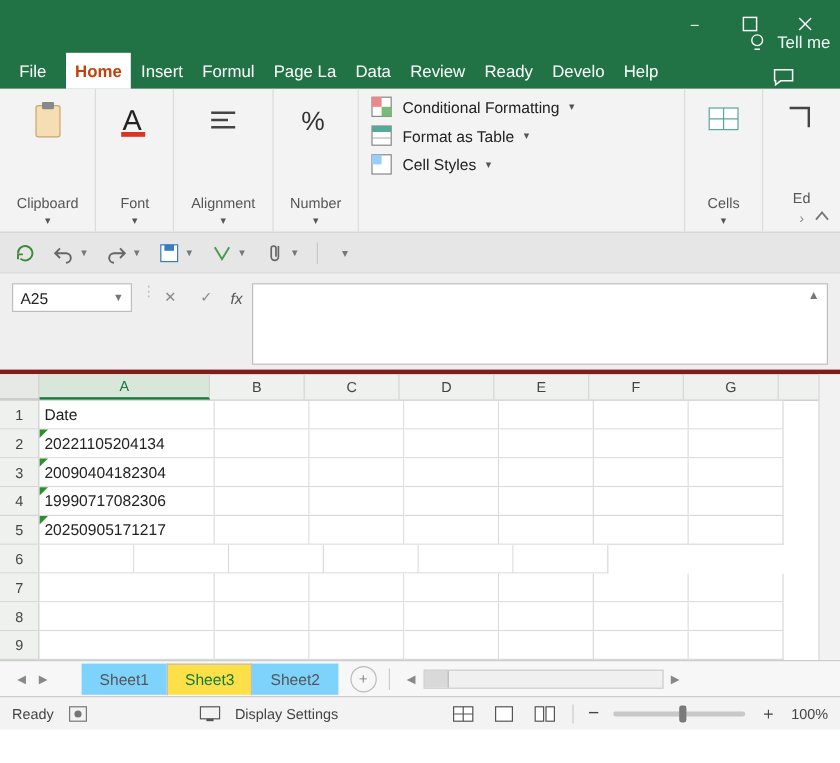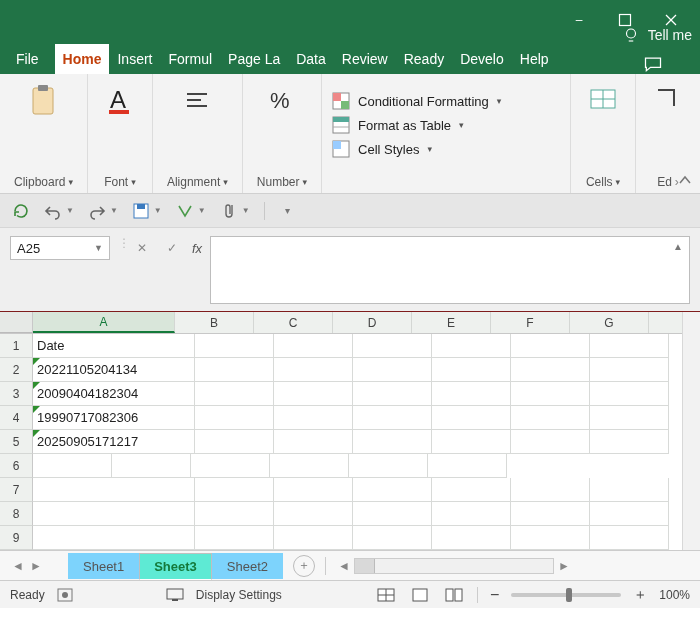--- a/index.html
+++ b/index.html
@@ -17,66 +17,66 @@
 .ribbon-tabs .spacer { flex: 0 0 8px; }
 .ribbon-tabs .tellme { margin-left: 8px; display: flex; align-items: center; gap: 8px; }
 .ribbon-tabs .tellme .bulb { width: 18px; height: 18px; }
 .ribbon-tabs .tellme-label { opacity: .95; }
 .ribbon-tabs .end { margin-left: auto; display:flex; align-items:center; gap:10px;flex-direction:column;}
 .ribbon-tabs .comment { width:20px; height:20px; }
 
 
 .ribbon-body { height: 120px; background: #f3f3f3; border-bottom: 1px solid #d0d0d0; display: flex; position: relative; }
 .group { border-right: 1px solid #dcdcdc; display: flex; flex-direction: column; align-items: center; justify-content: space-between; padding: 8px 14px 4px; }
-.group .lbl { font-size: 12px; color: #555; margin-top: 2px; display:flex; align-items:center; gap:3px;}
+.group .lbl { font-size: 12px; color: #555; margin-top: 2px; display:flex; align-items:center; gap:3px;flex-direction:column;}
 .drop { font-size: 9px; color:#555; }
 .big-icon { width: 36px; height: 36px; display:flex; justify-content:center; align-items:center; }
-.styles-group { flex: 1; display: flex; flex-direction: column; padding: 18px 10px 4px; border-right: 1px solid #dcdcdc;}
+.styles-group { flex: 1; display: flex; flex-direction: column; padding: 6px 10px 4px; border-right: 1px solid #dcdcdc;}
 .styles-group .items { display:flex; flex-direction:column; gap:6px; }
 .styles-group .item { display:flex; align-items:center; gap:8px; font-size:13px; color:#222; }
 .styles-group .bottom { text-align:center; font-size:12px; color:#555; margin-top:auto; }
 .collapse-caret { position:absolute; right:8px; bottom:6px; width:14px; height:14px; }
 
 
 .qat { height: 34px; background: #e6e6e6; display:flex; align-items:center; gap:14px; padding:0 12px; border-bottom:1px solid #d6d6d6;}
 .qat .qicon { width:18px; height:18px; display:flex; align-items:center; justify-content:center;}
 .qat .sep { width:1px; height:18px; background:#c8c8c8; }
 .qat .qdrop { font-size:8px; color:#777; margin-left:-10px; }
 
 
-.fxrow { height: 84px; background:#efefef; display:flex; align-items:flex-start; padding:8px 10px; gap:8px; border-bottom:1px solid #7f1d1d;}
+.fxrow { height: 84px; background:#efefef; display:flex; align-items:flex-start; padding:8px 10px; gap:8px; border-bottom:4px solid #7f1d1d;}
 .namebox { width:100px; height:24px; background:#fff; border:1px solid #bdbdbd; display:flex; align-items:center; padding:0 6px; font-size:13px; }
 .namebox .dd { margin-left:auto; font-size:9px; color:#777;}
 .fx-controls { display:flex; align-items:center; gap:10px; height:24px; }
 .fx-controls .btn { width:20px; height:20px; display:flex; align-items:center; justify-content:center; color:#888;}
 .fx-controls .fx { font-style:italic; font-size:13px; color:#555;}
 .formula-area { flex:1; background:#fff; border:1px solid #bdbdbd; height:68px; position:relative;}
 .formula-area .caret { position:absolute; top:4px; right:6px; font-size:10px; color:#777;}
 
 
 .grid-wrap { position:relative; }
 .colhead { display:flex; height:22px; background:#eef1ee; border-bottom:1px solid #c8c8c8;}
 .rowhead-top { width:33px; background:#e6e9e6; border-right:1px solid #c8c8c8; border-bottom:1px solid #bbb;}
 .col { border-right:1px solid #d4d7d4; display:flex; align-items:center; justify-content:center; font-size:12px; color:#444; }
 .col.A { width:142px; }
 .col.other { width:79px; }
 .gridrow { display:flex; height:24px; }
 .rowhead { width:33px; background:#eef1ee; border-right:1px solid #c8c8c8; border-bottom:1px solid #d4d7d4; display:flex; align-items:center; justify-content:center; font-size:12px; color:#444;}
 .cell { border-right:1px solid #d8dad8; border-bottom:1px solid #d8dad8; padding:0 4px; display:flex; align-items:center; font-size:13px; position:relative; background:#fff;}
-.cell.A { width:162px; }
+.cell.A { width:146px; }
 .cell.other { width:79px; }
 .green-tri::before { content:""; position:absolute; top:0; left:0; width:0; height:0; border-top:7px solid #2f8f2f; border-right:7px solid transparent; }
 .col.A.active { background:#d9e6da; border-bottom:2px solid #147a3b; color:#147a3b; }
 .vscroll { position:absolute; right:0; top:0; width:18px; height:100%; background:#f2f2f2; border-left:1px solid #d8d8d8;}
 
 
 .sheettabs { height:30px; background:#f7f7f7; border-top:1px solid #ccc; display:flex; align-items:center; padding:0 10px; gap:2px;}
 .sheettabs .nav { width:16px; text-align:center; color:#888; }
 .stab { padding:5px 14px; border:1px solid transparent; font-size:13px; color:#555; background:#7dd3fc; border-bottom:none;}
-.stab.active { background:#5eead4; border:1px solid #bfbfbf; border-bottom:1px solid #fff; color:#147a3b; font-weight:700; margin-bottom:-1px;}
+.stab.active { background:#fde047; border:1px solid #bfbfbf; border-bottom:1px solid #fff; color:#147a3b; font-weight:400; margin-bottom:-1px;}
 .addsheet { width:22px; height:22px; border:1px solid #bbb; border-radius:50%; display:flex; align-items:center; justify-content:center; color:#777; margin-left:8px;}
 .hscroll-divider { width:1px; height:18px; background:#ccc; margin:0 8px;}
 .hscroll { flex:1; height:16px; background:#f0f0f0; border:1px solid #ccc; position:relative; max-width:200px;}
 .hscroll .thumb { position:absolute; left:0; top:0; width:20px; height:100%; background:#d9d9d9; border-right:1px solid #bbb;}
 
 
 .statusbar { height:28px; background:#f3f3f3; border-top:1px solid #ccc; display:flex; align-items:center; padding:0 10px; gap:12px; font-size:12px; color:#444;}
 .statusbar .spacer { flex:1; }
 .viewbtn { width:22px; height:18px; display:flex; align-items:center; justify-content:center;}
 .zoom-slider { width:110px; height:4px; background:#c8c8c8; position:relative; border-radius:2px;}

